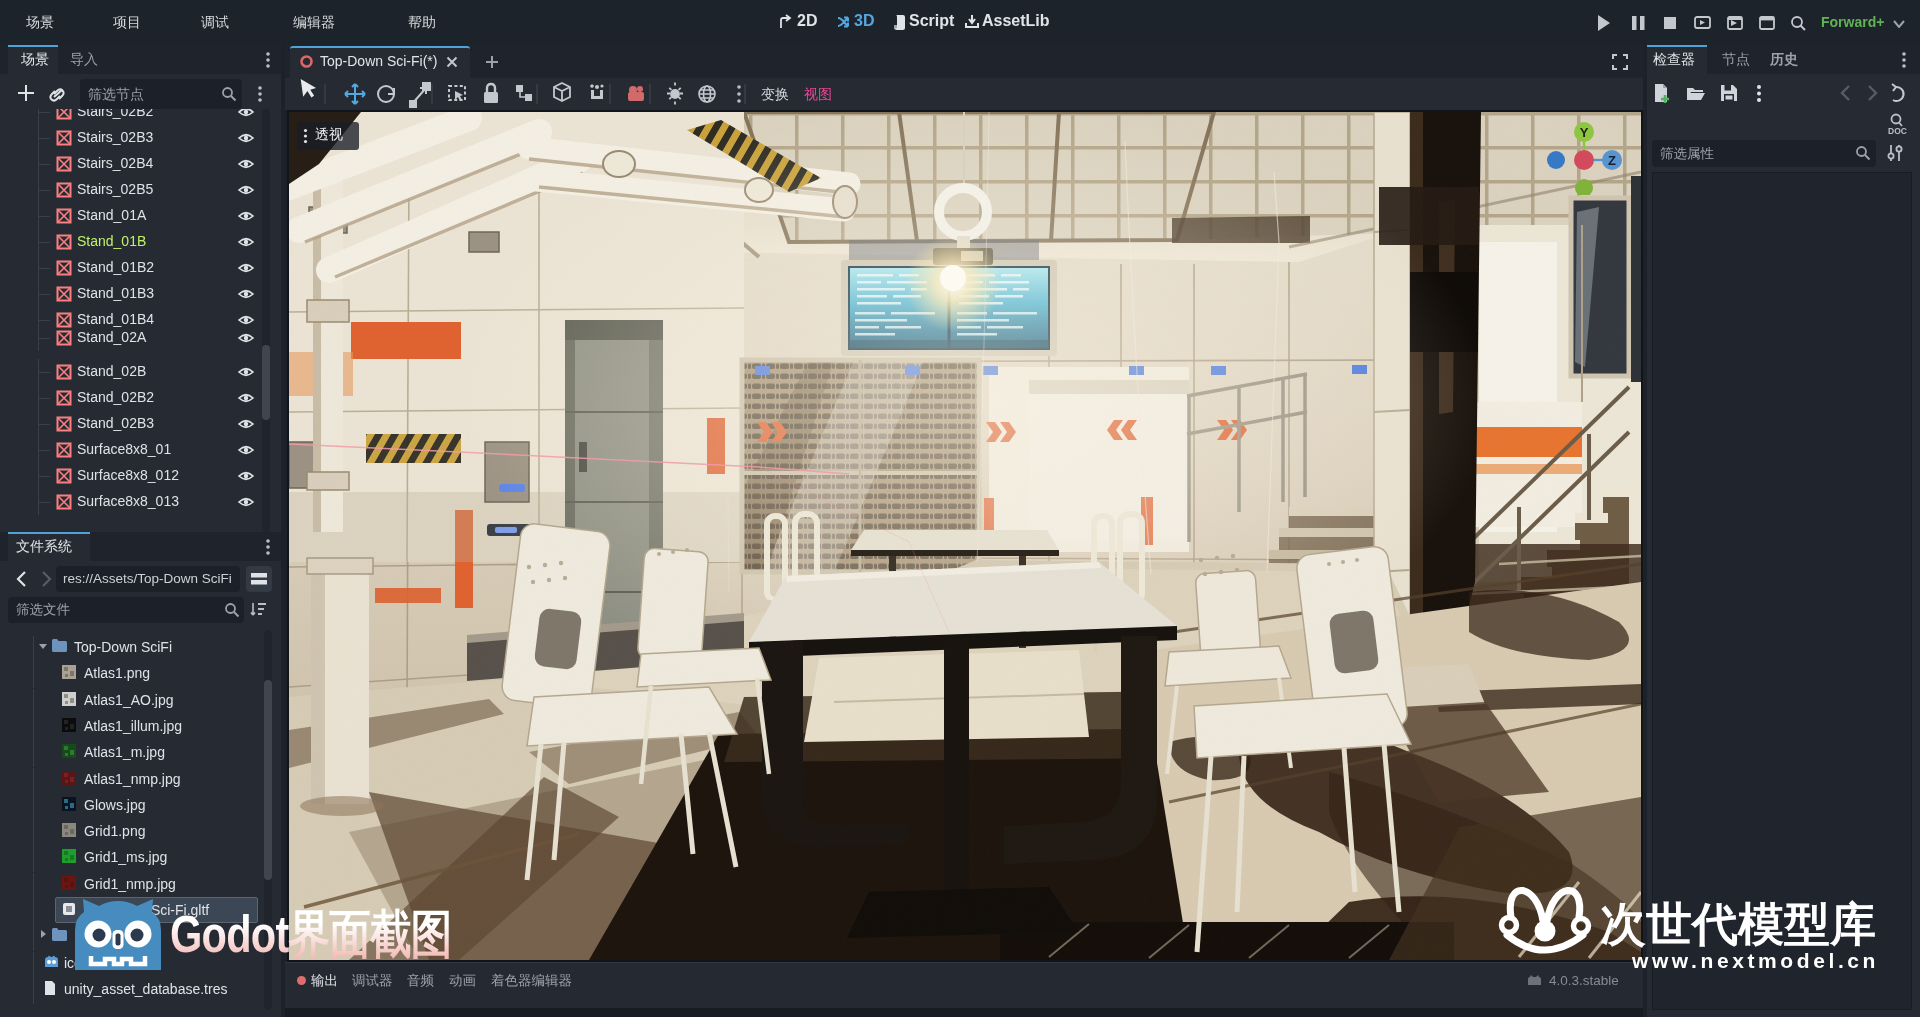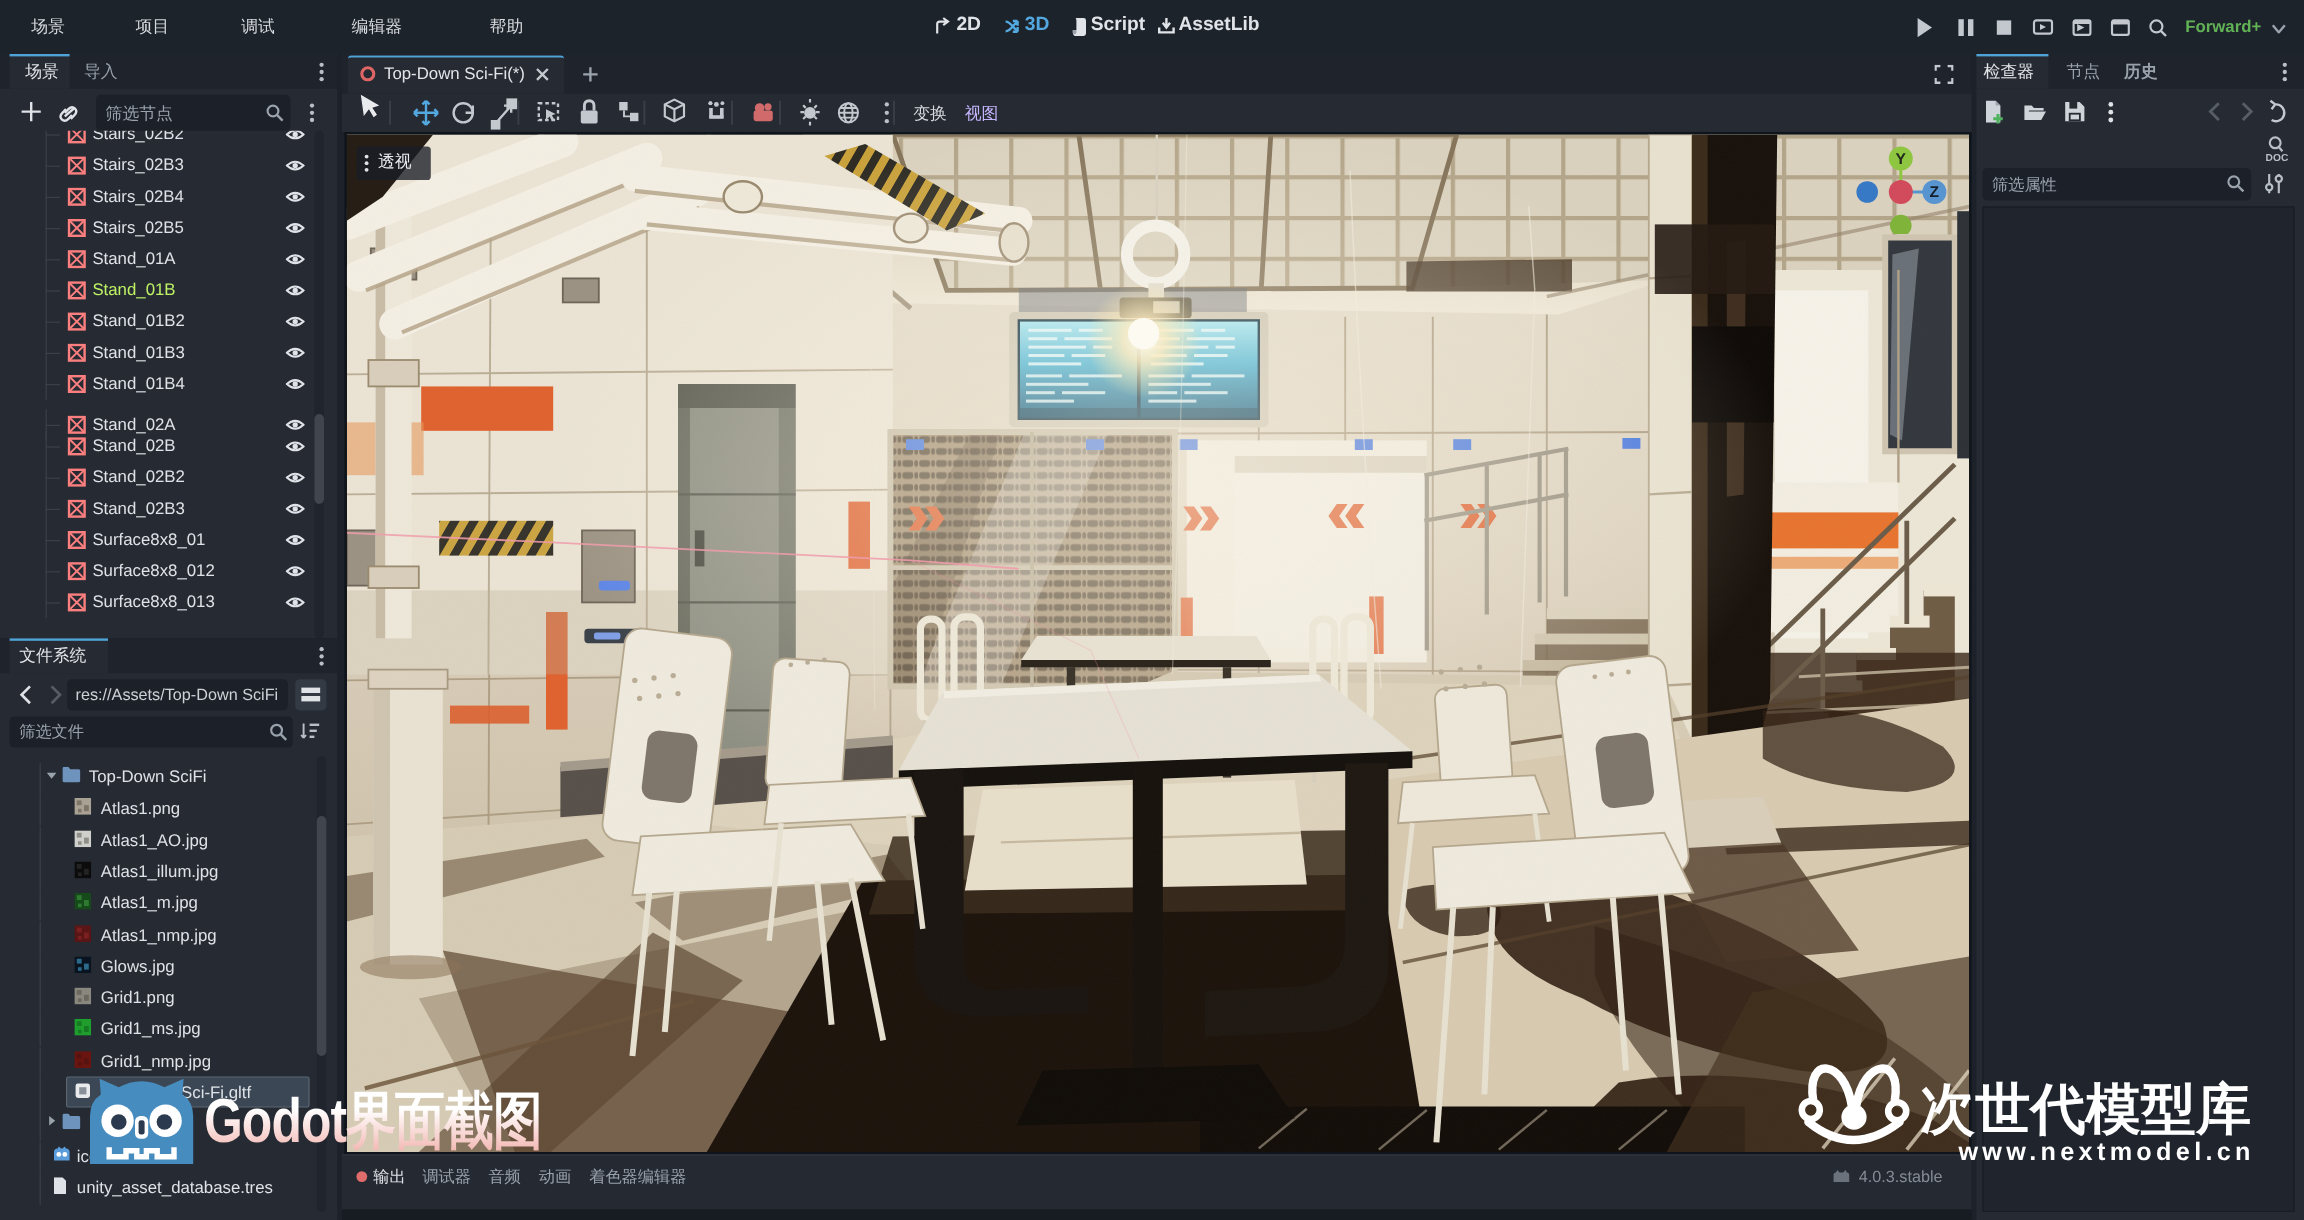--- a/index.html
+++ b/index.html
@@ -208,21 +208,21 @@
       <svg class="abs" style="left:56px;top:5px" width="16" height="16" viewBox="0 0 16 16">
         <rect x="1.5" y="1.5" width="13" height="13" fill="none" stroke="#fc7f7f" stroke-width="2"></rect>
         <path d="M2 2 L14 14 M14 2 L2 14" stroke="#fc7f7f" stroke-width="1.6"></path>
       </svg>
       <div class="abs" style="left:77px;top:4px;font-size:14px;color:#dfe2e7;">Stand_01B4</div>
       <svg class="abs" style="left:238px;top:5px" width="16" height="16" viewBox="0 0 16 16">
         <path d="M1 8 Q8 1.5 15 8 Q8 14.5 1 8 Z" fill="none" stroke="#dfe2e7" stroke-width="1.7"></path>
         <circle cx="8" cy="8" r="2.2" fill="#dfe2e7"></circle>
       </svg>
     </div>
-      <div class="abs" style="left:0;top:232px;width:262px;height:26px;">
+      <div class="abs" style="left:0;top:216px;width:262px;height:26px;">
       <div class="abs" style="left:38px;top:0;width:1px;height:26px;background:#3a404a;"></div>
       <div class="abs" style="left:38px;top:13px;width:12px;height:1px;background:#3a404a;"></div>
       <svg class="abs" style="left:56px;top:5px" width="16" height="16" viewBox="0 0 16 16">
         <rect x="1.5" y="1.5" width="13" height="13" fill="none" stroke="#fc7f7f" stroke-width="2"></rect>
         <path d="M2 2 L14 14 M14 2 L2 14" stroke="#fc7f7f" stroke-width="1.6"></path>
       </svg>
       <div class="abs" style="left:77px;top:4px;font-size:14px;color:#dfe2e7;">Stand_02A</div>
       <svg class="abs" style="left:238px;top:5px" width="16" height="16" viewBox="0 0 16 16">
         <path d="M1 8 Q8 1.5 15 8 Q8 14.5 1 8 Z" fill="none" stroke="#dfe2e7" stroke-width="1.7"></path>
         <circle cx="8" cy="8" r="2.2" fill="#dfe2e7"></circle>
@@ -617,21 +617,21 @@
     <line x1="147" y1="6" x2="147" y2="26"></line>
           <line x1="40" y1="6" x2="40" y2="26"></line>
     <line x1="252" y1="6" x2="252" y2="26"></line>
     <line x1="325" y1="6" x2="325" y2="26"></line>
     <line x1="365" y1="6" x2="365" y2="26"></line>
     <line x1="460" y1="6" x2="460" y2="26"></line>
   </g>
       </svg>
     </div>
   <div class="abs" style="left:761px;top:86px;font-size:14px;color:#d7dade;">变换</div>
-  <div class="abs" style="left:804px;top:86px;font-size:14px;color:#c4b5fd;">视图</div>
+  <div class="abs" style="left:804px;top:86px;font-size:14px;color:#ec4899;">视图</div>
 
   <div class="abs" style="left:287px;top:110px;width:1356px;height:852px;background:#10151b;">
     <div class="abs" style="left:2px;top:2px;width:1352px;height:848px;overflow:hidden;">
       <svg id="scene" width="1352" height="848" viewBox="0 0 1352 848">
         <defs>
           <linearGradient id="wallg" x1="0" y1="0" x2="0" y2="1">
             <stop offset="0" stop-color="#e9e2d2"></stop>
               <stop offset=".55" stop-color="#ddd2bf"></stop>
               <stop offset="1" stop-color="#cfc3ac"></stop>
           </linearGradient>

